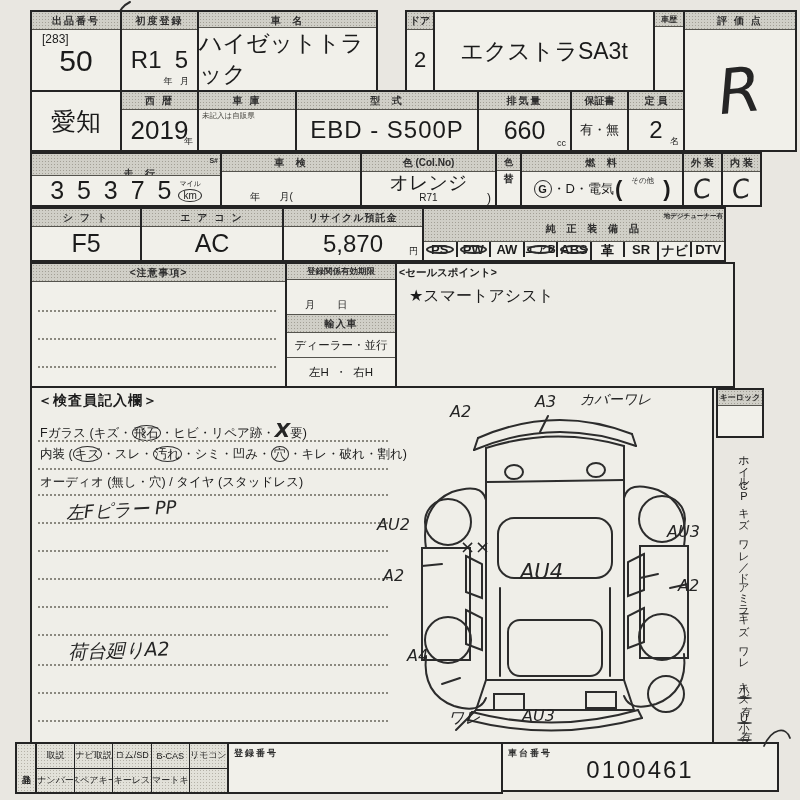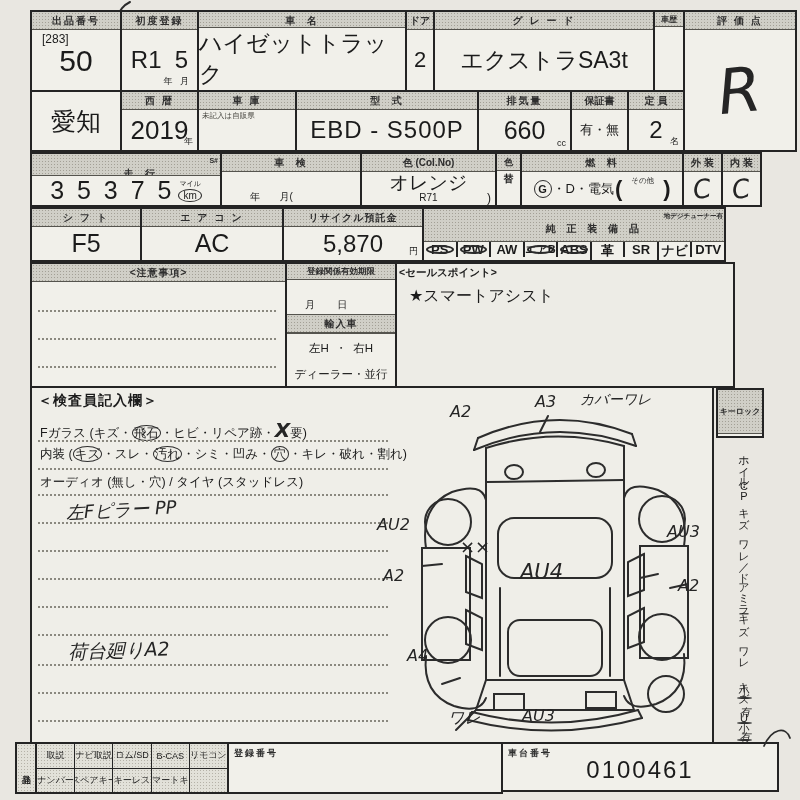--- a/index.html
+++ b/index.html
@@ -42,34 +42,33 @@
       <span style="font-size:30px;line-height:1">50</span>
     </div>
   </div>
   <div class="cell" style="left:120px;top:10px;width:79px;height:82px">
     <div class="hd">初度登録</div>
     <div class="bd">
       <span style="font-size:24px;white-space:pre">R1  5</span>
       <span class="unit" style="right:8px;white-space:pre">年   月</span>
     </div>
   </div>
-  <div class="cell" style="left:197px;top:10px;width:210px;height:82px">
+  <div class="cell" style="left:197px;top:10px;width:181px;height:82px">
     <div class="hd">車  名</div>
     <div class="bd">
         <span style="font-size:23px">ハイゼットトラック</span>
       </div>
   </div>
   <div class="cell" style="left:405px;top:10px;width:30px;height:82px">
     <div class="hd" style="letter-spacing:0">ドア</div>
     <div class="bd">
         <span style="font-size:22px">2</span>
       </div>
   </div>
   <div class="cell" style="left:433px;top:10px;width:222px;height:82px">
-    <div class="hd">グ レ ー ド</div>
     <div class="bd">
         <span style="font-size:23px">エクストラSA3t</span>
       </div>
   </div>
   <div class="cell" style="left:653px;top:10px;width:32px;height:82px">
     <div class="hd" style="font-size:8px;letter-spacing:0">車歴</div>
     <div class="bd"></div>
   </div>
   <div class="cell" style="left:683px;top:10px;width:114px;height:142px">
     <div class="hd">評 価 点</div>
@@ -241,22 +240,22 @@
       <div class="dot" style="left:6px;top:56px;width:238px"></div>
       <div class="dot" style="left:6px;top:84px;width:238px"></div>
     </div>
   </div>
   <div class="cell" style="left:285px;top:262px;width:112px;height:126px">
     <div class="hd" style="letter-spacing:0;font-size:8.5px">登録関係有効期限</div>
     <div style="height:34px;position:relative">
       <span style="position:absolute;bottom:2px;left:18px;font-size:10px;white-space:pre">月        日</span>
     </div>
     <div class="hd" style="border-top:1.5px solid #55544e;letter-spacing:1px">輸入車</div>
+    <div style="height:24px;display:flex;align-items:center;justify-content:center;font-size:11.5px">ディーラー・並行</div>
     <div style="flex:1;display:flex;align-items:center;justify-content:center;font-size:11.5px;border-top:1.5px solid #55544e;white-space:pre">左H  ・  右H</div>
-    <div style="height:24px;display:flex;align-items:center;justify-content:center;font-size:11.5px">ディーラー・並行</div>
   </div>
   <div class="cell" style="left:395px;top:262px;width:340px;height:126px;background:#edece6">
     <span style="position:absolute;top:2px;left:2px;font-size:10.5px;font-weight:bold">&lt;セールスポイント&gt;</span>
     <span style="position:absolute;top:22px;left:12px;font-size:16px">★スマートアシスト</span>
   </div>
 
   <div class="cell" style="left:30px;top:386px;width:684px;height:358px;background:#efeee8">
     <div style="position:absolute;left:6px;top:4px;width:356px;height:348px">
       <div style="font-size:14px;font-weight:bold;letter-spacing:1px">＜検査員記入欄＞</div>
       <div style="position:absolute;top:26px;left:2px;font-size:12.5px;white-space:nowrap">
@@ -337,21 +336,21 @@
       <span class="dmark pen" style="left:130px;top:172px;font-size:21px">AU4</span>
       <span class="dmark pen" style="left:288px;top:188px">A2</span>
       <span class="dmark pen" style="left:17px;top:258px">A4</span>
       <span class="dmark pen" style="left:58px;top:320px">ワレ</span>
       <span class="dmark pen" style="left:132px;top:318px">AU3</span>
       <div style="position:absolute;left:257px;top:287px;width:34px;height:34px;border:2px solid #2c2c2c;border-radius:50%"></div>
     </div>
   </div>
 
   <div class="cell" style="left:716px;top:388px;width:48px;height:50px">
-    <div class="hd" style="font-size:8px;letter-spacing:0;padding:16px 0">キーロック</div>
+    <div class="hd" style="font-size:8px;letter-spacing:0;padding:2px 0">キーロック</div>
     <div class="bd"></div>
   </div>
   <div class="vtext" style="position:absolute;left:733px;top:448px;height:296px;font-size:11px;letter-spacing:-1.5px;line-height:1.9">
     <span>ホイル・CPキズ ワレ／ドアミラーキズ ワレ</span>
     <span style="margin-top:4px">小キズ</span><span class="loop pen">有</span>
     <span style="margin-top:4px">小U</span><span class="loop pen">有</span>
     <span style="margin-top:4px">補修</span><span class="loop pen">有</span>
   </div>
 
   <div class="cell" style="left:15px;top:742px;width:214px;height:52px;flex-direction:row">

